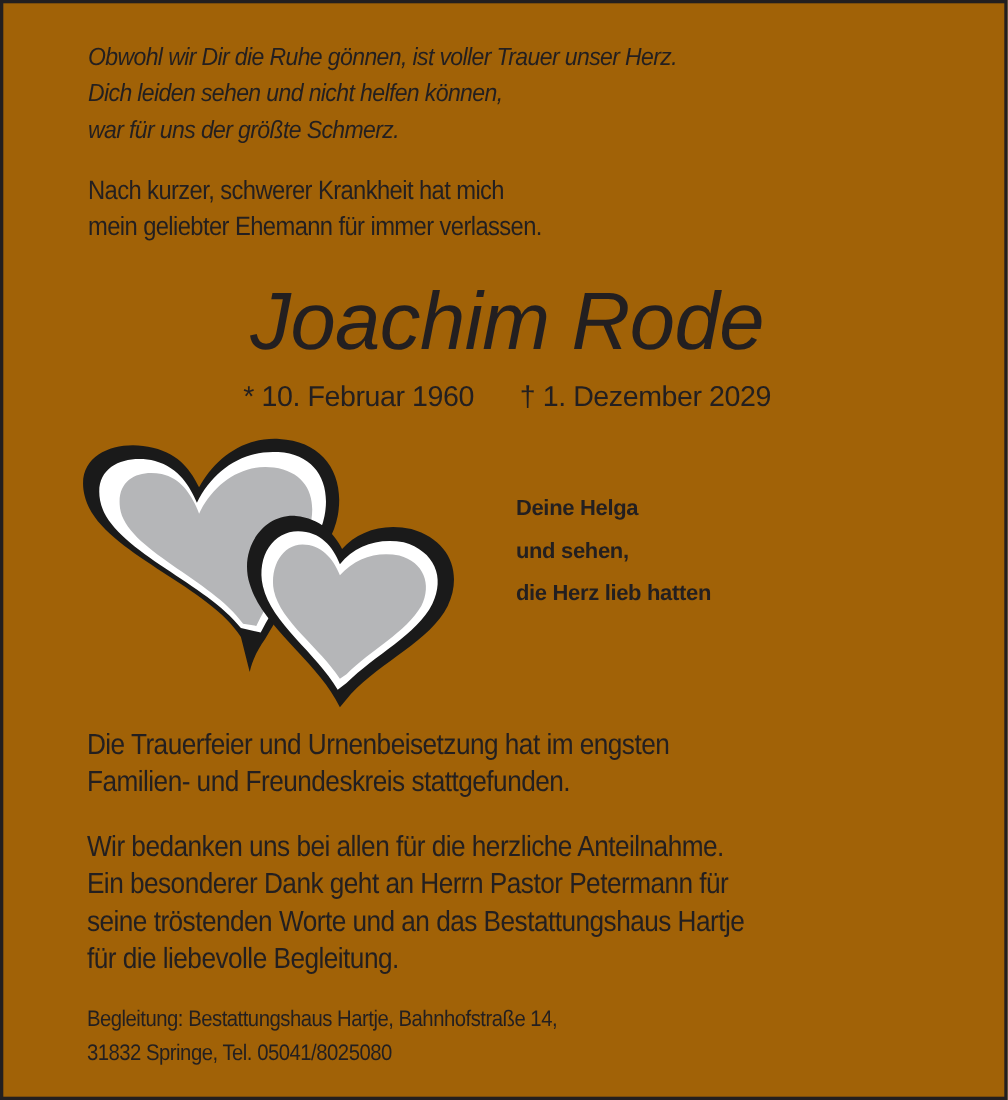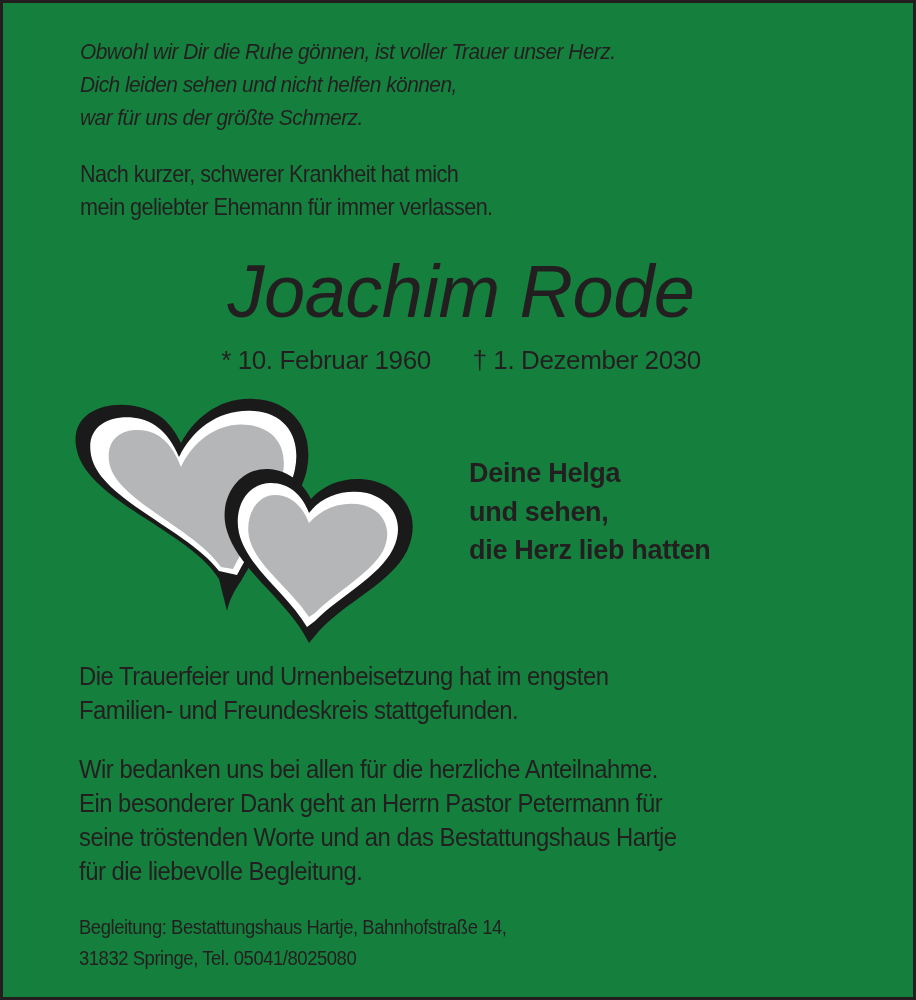--- a/index.html
+++ b/index.html
@@ -2,21 +2,21 @@
 <html><head>
   <meta charset="utf-8">
   <style>
     html, body { margin: 0; padding: 0; background: #ffffff; }
     body { width: 916px; height: 1000px; overflow: hidden; }
     .frame {
       position: absolute; left: 0; top: 0;
       width: 916px; height: 1000px;
       box-sizing: border-box;
       border: 3px solid #231f20;
-      background: #15803d;
+      background: #a16207;
       color: #231f20;
       font-family: "Liberation Sans", "DejaVu Sans", sans-serif;
     }
     .abs { position: absolute; }
     .poem {
       left: 77px; top: 32px;
       font-style: italic;
       font-size: 22.5px;
       line-height: 33px;
       letter-spacing: -0.6px;
@@ -43,23 +43,23 @@
       left: 0; width: 916px; top: 340px;
       text-align: center;
       font-size: 26px;
       line-height: 34px;
       letter-spacing: -0.4px;
       word-spacing: 0px;
     }
     .dates .gap { display: inline-block; width: 28px; }
     .hearts { left: 66px; top: 388px; width: 360px; height: 258px; }
     .family {
-      left: 466px; top: 451px;
+      left: 466px; top: 440px;
       font-weight: bold;
-      font-size: 27px;
+      font-size: 20px;
       line-height: 38.5px;
       letter-spacing: -0.3px;
     }
     .body-text {
       left: 76px;
       font-size: 26.5px;
       line-height: 34px;
       letter-spacing: -0.55px;
       transform: scaleX(0.9);
       transform-origin: left top;
@@ -94,21 +94,21 @@
     <span class="line">mein geliebter Ehemann für immer verlassen.</span>
   </div>
 
   <div class="abs name">Joachim Rode</div>
 
   <div class="abs dates">
     <span>*</span>
     <span>10. Februar 1960</span>
     <span class="gap"></span>
     <span>†</span>
-    <span>1. Dezember 2030</span>
+    <span>1. Dezember 2029</span>
   </div>
 
   <div class="abs hearts">
     <svg width="360" height="258" viewBox="0 0 360 258" xmlns="http://www.w3.org/2000/svg">
 
       <g>
 
         <path d="M150 188
                  C 120 140, 20 110, 8 60
                  C -2 20, 40 8, 70 16

